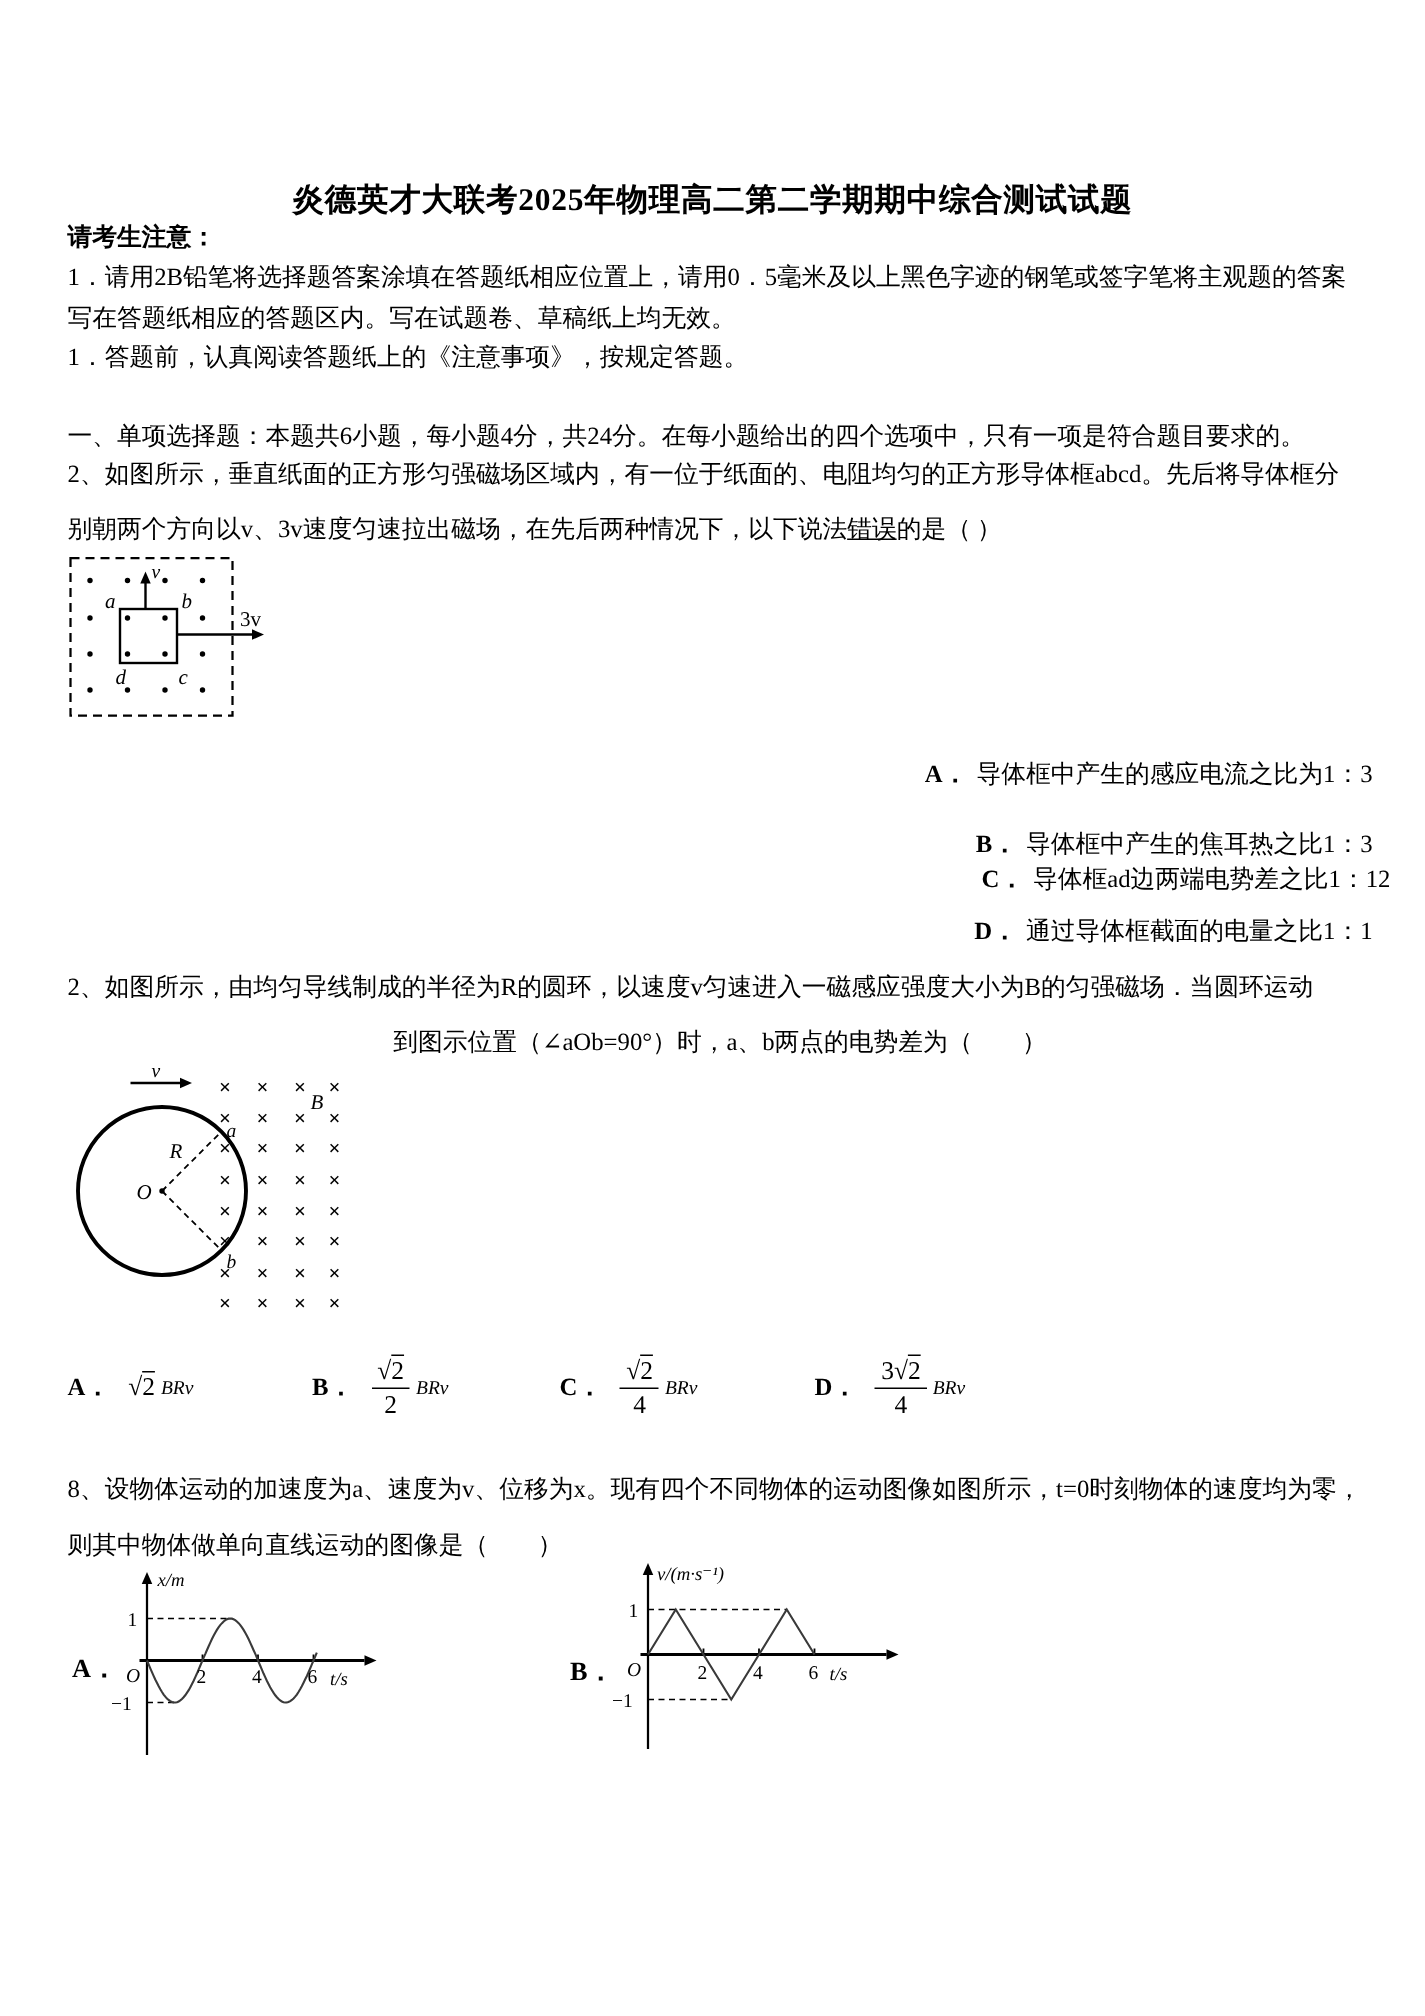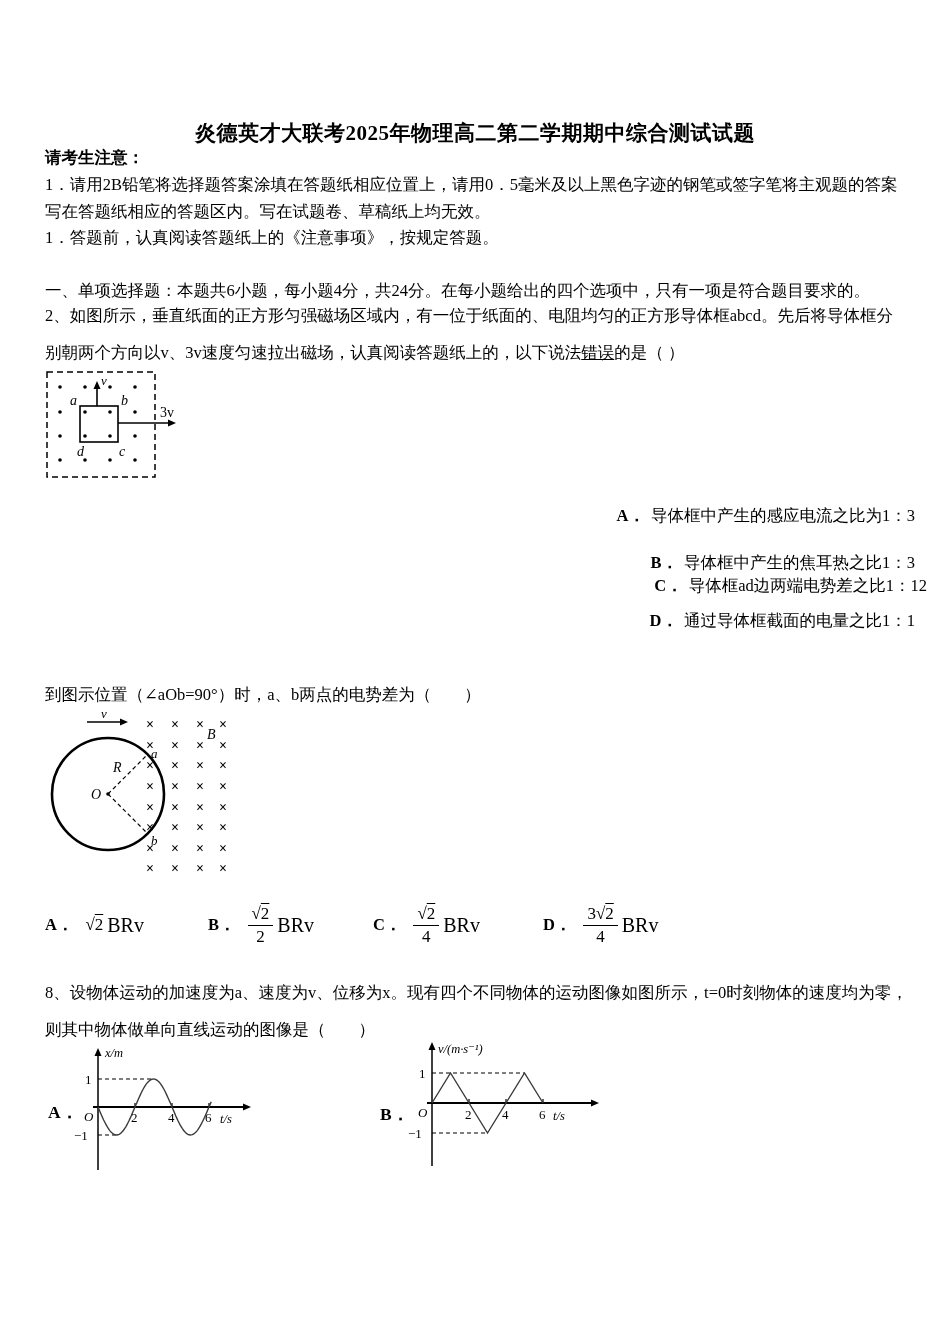--- a/index.html
+++ b/index.html
@@ -34,38 +34,38 @@
     fill: #000;
   }
   
   .mathopt { display: flex; align-items: center; height: 60px; }
   .mathopt .letter { font-weight: bold; margin-right: 12px; font-size: 16.5px; }
   .math { display: flex; align-items: center; font-size: 17px; }
   .frac { display: inline-flex; flex-direction: column; align-items: center; text-align: center; line-height: 1.15; }
   .frac .num { display: block; border-bottom: 1.3px solid #000; padding: 0 4px 1px 4px; }
   .frac .den { display: block; padding-top: 1px; }
   .ol { text-decoration: overline; }
-  .suffix { margin-left: 4px; font-size: 20px; }
+  .suffix { font-style: italic; margin-left: 4px; font-size: 13px; }
   .graphlabel { font-weight: bold; font-size: 17.5px; }
 </style>
 </head>
 <body>
 
 <div class="page">
 
   <div class="abs title">炎德英才大联考2025年物理高二第二学期期中综合测试试题</div>
 
   <div class="abs bodyline bold" style="top:144px;">请考生注意：</div>
   <div class="abs bodyline" style="top:171px;">1．请用2B铅笔将选择题答案涂填在答题纸相应位置上，请用0．5毫米及以上黑色字迹的钢笔或签字笔将主观题的答案写在答题纸相应的答题区内。写在试题卷、草稿纸上均无效。</div>
   <div class="abs bodyline" style="top:224px;">1．答题前，认真阅读答题纸上的《注意事项》，按规定答题。</div>
 
   <div class="abs bodyline" style="top:277px;">一、单项选择题：本题共6小题，每小题4分，共24分。在每小题给出的四个选项中，只有一项是符合题目要求的。</div>
 
   <div class="abs stemline" style="top:303px;">2、如图所示，垂直纸面的正方形匀强磁场区域内，有一位于纸面的、电阻均匀的正方形导体框abcd。先后将导体框分</div>
-  <div class="abs stemline" style="top:340px;"><span>别朝两个方向以v、3v速度匀速拉出磁场，认真阅读答题纸上的，以下说法</span><span class="u">错误</span><span>的是（ ）</span></div>
+  <div class="abs stemline" style="top:340px;"><span>别朝两个方向以v、3v速度匀速拉出磁场，在先后两种情况下，以下说法</span><span class="u">错误</span><span>的是（ ）</span></div>
 
   <svg class="abs" style="left:45px; top:367px;" width="140" height="118" viewBox="0 0 140 118">
     <g id="fig1-geom">
         <rect x="2" y="5" width="108" height="105" fill="none" stroke="#000" stroke-width="1.5" stroke-dasharray="6,4"></rect>
         <rect x="35" y="39" width="38" height="36" fill="none" stroke="#000" stroke-width="1.6"></rect>
         <circle cx="15" cy="20" r="1.8" fill="#000"></circle>
         <circle cx="40" cy="20" r="1.8" fill="#000"></circle>
         <circle cx="65" cy="20" r="1.8" fill="#000"></circle>
         <circle cx="90" cy="20" r="1.8" fill="#000"></circle>
         <circle cx="15" cy="45" r="1.8" fill="#000"></circle>
@@ -91,21 +91,22 @@
     <text x="32" y="89" font-size="14" class="it">d</text>
     <text x="56" y="18" font-size="13" class="it">v</text>
     <text x="115" y="50" font-size="14">3v</text>
   </svg>
 
   <div class="abs optline" style="top:505px;"><span class="letter">A．</span><span>导体框中产生的感应电流之比为1：3</span></div>
   <div class="abs optline" style="top:552px;"><span class="letter">B．</span><span>导体框中产生的焦耳热之比1：3</span></div>
   <div class="abs optline" style="top:575px;margin-left:12px;"><span class="letter">C．</span><span>导体框ad边两端电势差之比1：12</span></div>
   <div class="abs optline" style="top:610px;"><span class="letter">D．</span><span>通过导体框截面的电量之比1：1</span></div>
 
-  <div class="abs stemline" style="top:682px;">到图示位置（∠aOb=90°）时，a、b两点的电势差为（　　）</div>
+  <div class="abs stemline" style="top:645px;">2、如图所示，由均匀导线制成的半径为R的圆环，以速度v匀速进入一磁感应强度大小为B的匀强磁场．当圆环运动</div>
+  <div class="abs stemline" style="top:682px;text-align:center;">到图示位置（∠aOb=90°）时，a、b两点的电势差为（　　）</div>
 
   <svg class="abs" style="left:45px; top:706px;" width="215" height="178" viewBox="0 0 215 178">
     <g id="fig2-geom">
         <circle cx="63" cy="88" r="56" fill="none" stroke="#000" stroke-width="2.6"></circle>
         <line x1="63" y1="88" x2="102" y2="49" stroke="#000" stroke-width="1.2" stroke-dasharray="4,3"></line>
         <line x1="63" y1="88" x2="102" y2="127" stroke="#000" stroke-width="1.2" stroke-dasharray="4,3"></line>
         <circle cx="63" cy="88" r="1.8" fill="#000"></circle>
         <line x1="42" y1="16" x2="76" y2="16" stroke="#000" stroke-width="1.6"></line>
         <polygon points="75,12.5 75,19.5 83,16" fill="#000"></polygon>
         <text x="105" y="23" font-size="14" font-weight="bold" text-anchor="middle">×</text>

